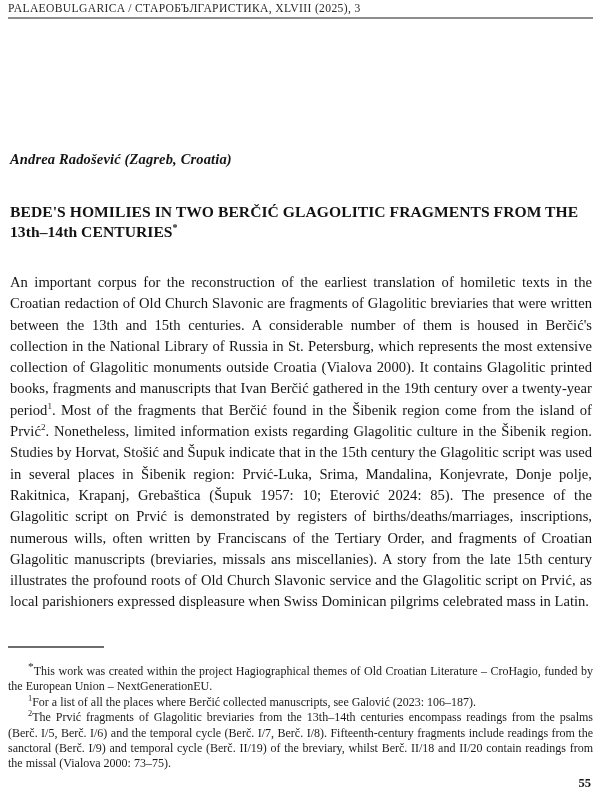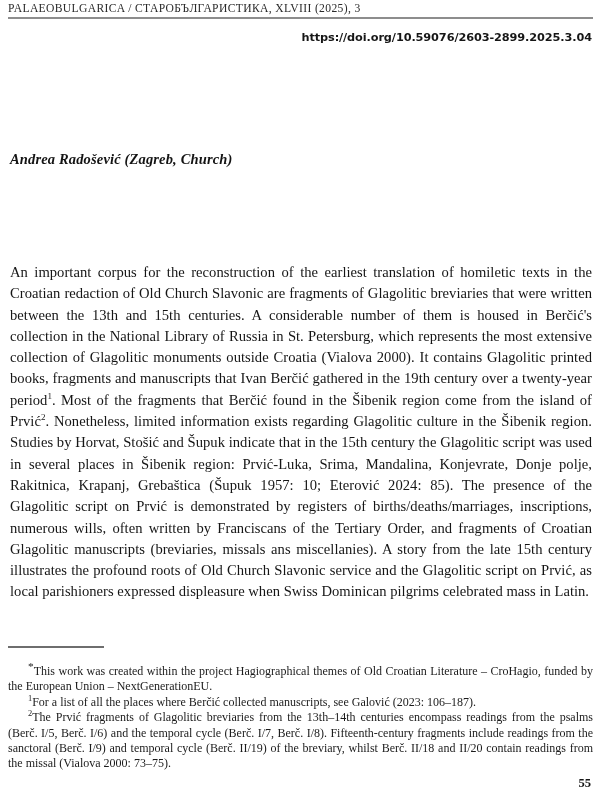--- a/index.html
+++ b/index.html
@@ -86,21 +86,21 @@
   }
   .title sup {
     font-size: 0.65em;
     vertical-align: super;
     line-height: 0;
   }
 
   
   .body-text {
     position: absolute;
-    top: 262px;
+    top: 272px;
     left: 10px;
     width: 582px;
     font-family: "Liberation Serif", "DejaVu Serif", serif;
     font-size: 14.6px;
     line-height: 21.3px;
     text-align: justify;
     text-justify: inter-word;
     letter-spacing: 0.02px;
     color: #151515;
     hyphens: none;
@@ -160,24 +160,24 @@
 </style>
 </head>
 <body>
 
 <div class="page">
 
   <div class="running-head">PALAEOBULGARICA / СТАРОБЪЛГАРИСТИКА, XLVIII (2025), 3</div>
 
   <div class="head-rule"></div>
 
-  <div class="doi">https://doi.org/10.59076/2603-2899.2025.3.04</div>
 
-  <div class="author">Andrea Radošević (Zagreb, Church)</div>
+  <div class="author">Andrea Radošević (Zagreb, Croatia)</div>
 
+  <h1 class="title"><span>BEDE'S HOMILIES IN TWO BERČIĆ GLAGOLITIC FRAGMENTS FROM THE 13th–14th CENTURIES</span><sup>*</sup></h1>
 
   <div class="body-text"><span>An important corpus for the reconstruction of the earliest translation of homiletic texts in the Croatian redaction of Old Church Slavonic are fragments of Glagolitic breviaries that were written between the 13th and 15th centuries. A considerable number of them is housed in Berčić's collection in the National Library of Russia in St. Petersburg, which represents the most extensive collection of Glagolitic monuments outside Croatia (Vialova 2000). It contains Glagolitic printed books, fragments and manuscripts that Ivan Berčić gathered in the 19th century over a twenty-year period</span><sup>1</sup><span>. Most of the fragments that Berčić found in the Šibenik region come from the island of Prvić</span><sup>2</sup><span>. Nonetheless, limited information exists regarding Glagolitic culture in the Šibenik region. Studies by Horvat, Stošić and Šupuk indicate that in the 15th century the Glagolitic script was used in several places in Šibenik region: Prvić-Luka, Srima, Mandalina, Konjevrate, Donje polje, Rakitnica, Krapanj, Grebaštica (Šupuk 1957: 10; Eterović 2024: 85). The presence of the Glagolitic script on Prvić is demonstrated by registers of births/deaths/marriages, inscriptions, numerous wills, often written by Franciscans of the Tertiary Order, and fragments of Croatian Glagolitic manuscripts (breviaries, missals ans miscellanies). A story from the late 15th century illustrates the profound roots of Old Church Slavonic service and the Glagolitic script on Prvić, as local parishioners expressed displeasure when Swiss Dominican pilgrims celebrated mass in Latin.</span></div>
 
   <div class="fn-rule"></div>
 
   <div class="footnotes">
     <p><span class="fn-star">*</span><span>This work was created within the project Hagiographical themes of Old Croatian Literature – CroHagio, funded by the European Union – NextGenerationEU.</span></p>
     <p><sup>1</sup><span>For a list of all the places where Berčić collected manuscripts, see Galović (2023: 106–187).</span></p>
     <p><sup>2</sup><span>The Prvić fragments of Glagolitic breviaries from the 13th–14th centuries encompass readings from the psalms (Berč. I/5, Berč. I/6) and the temporal cycle (Berč. I/7, Berč. I/8). Fifteenth-century fragments include readings from the sanctoral (Berč.  I/9) and temporal cycle (Berč. II/19) of the breviary, whilst Berč. II/18 and II/20 contain readings from the missal (Vialova 2000: 73–75).</span></p>
   </div>

